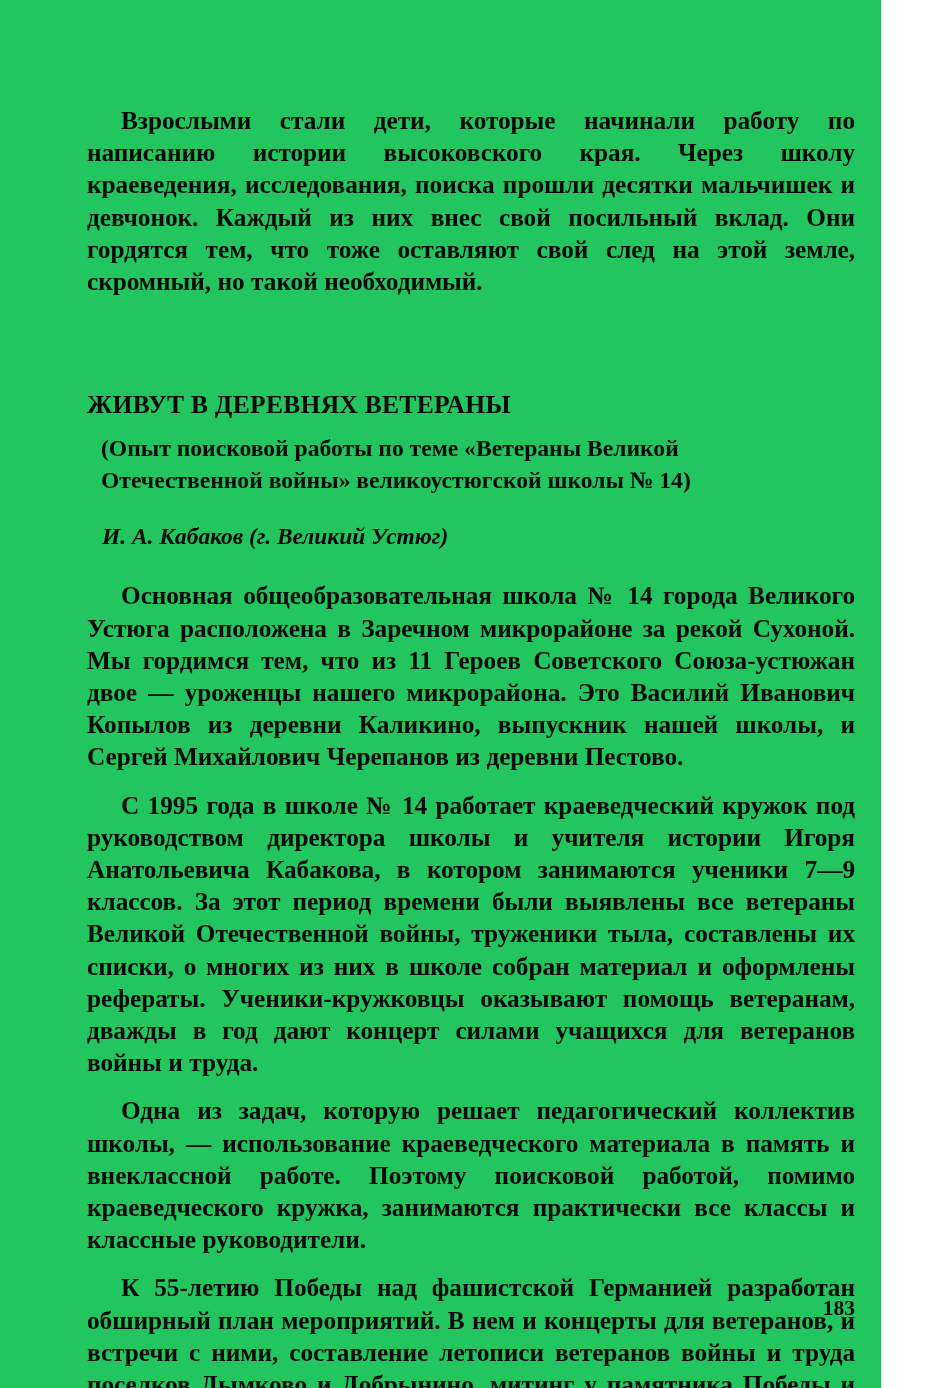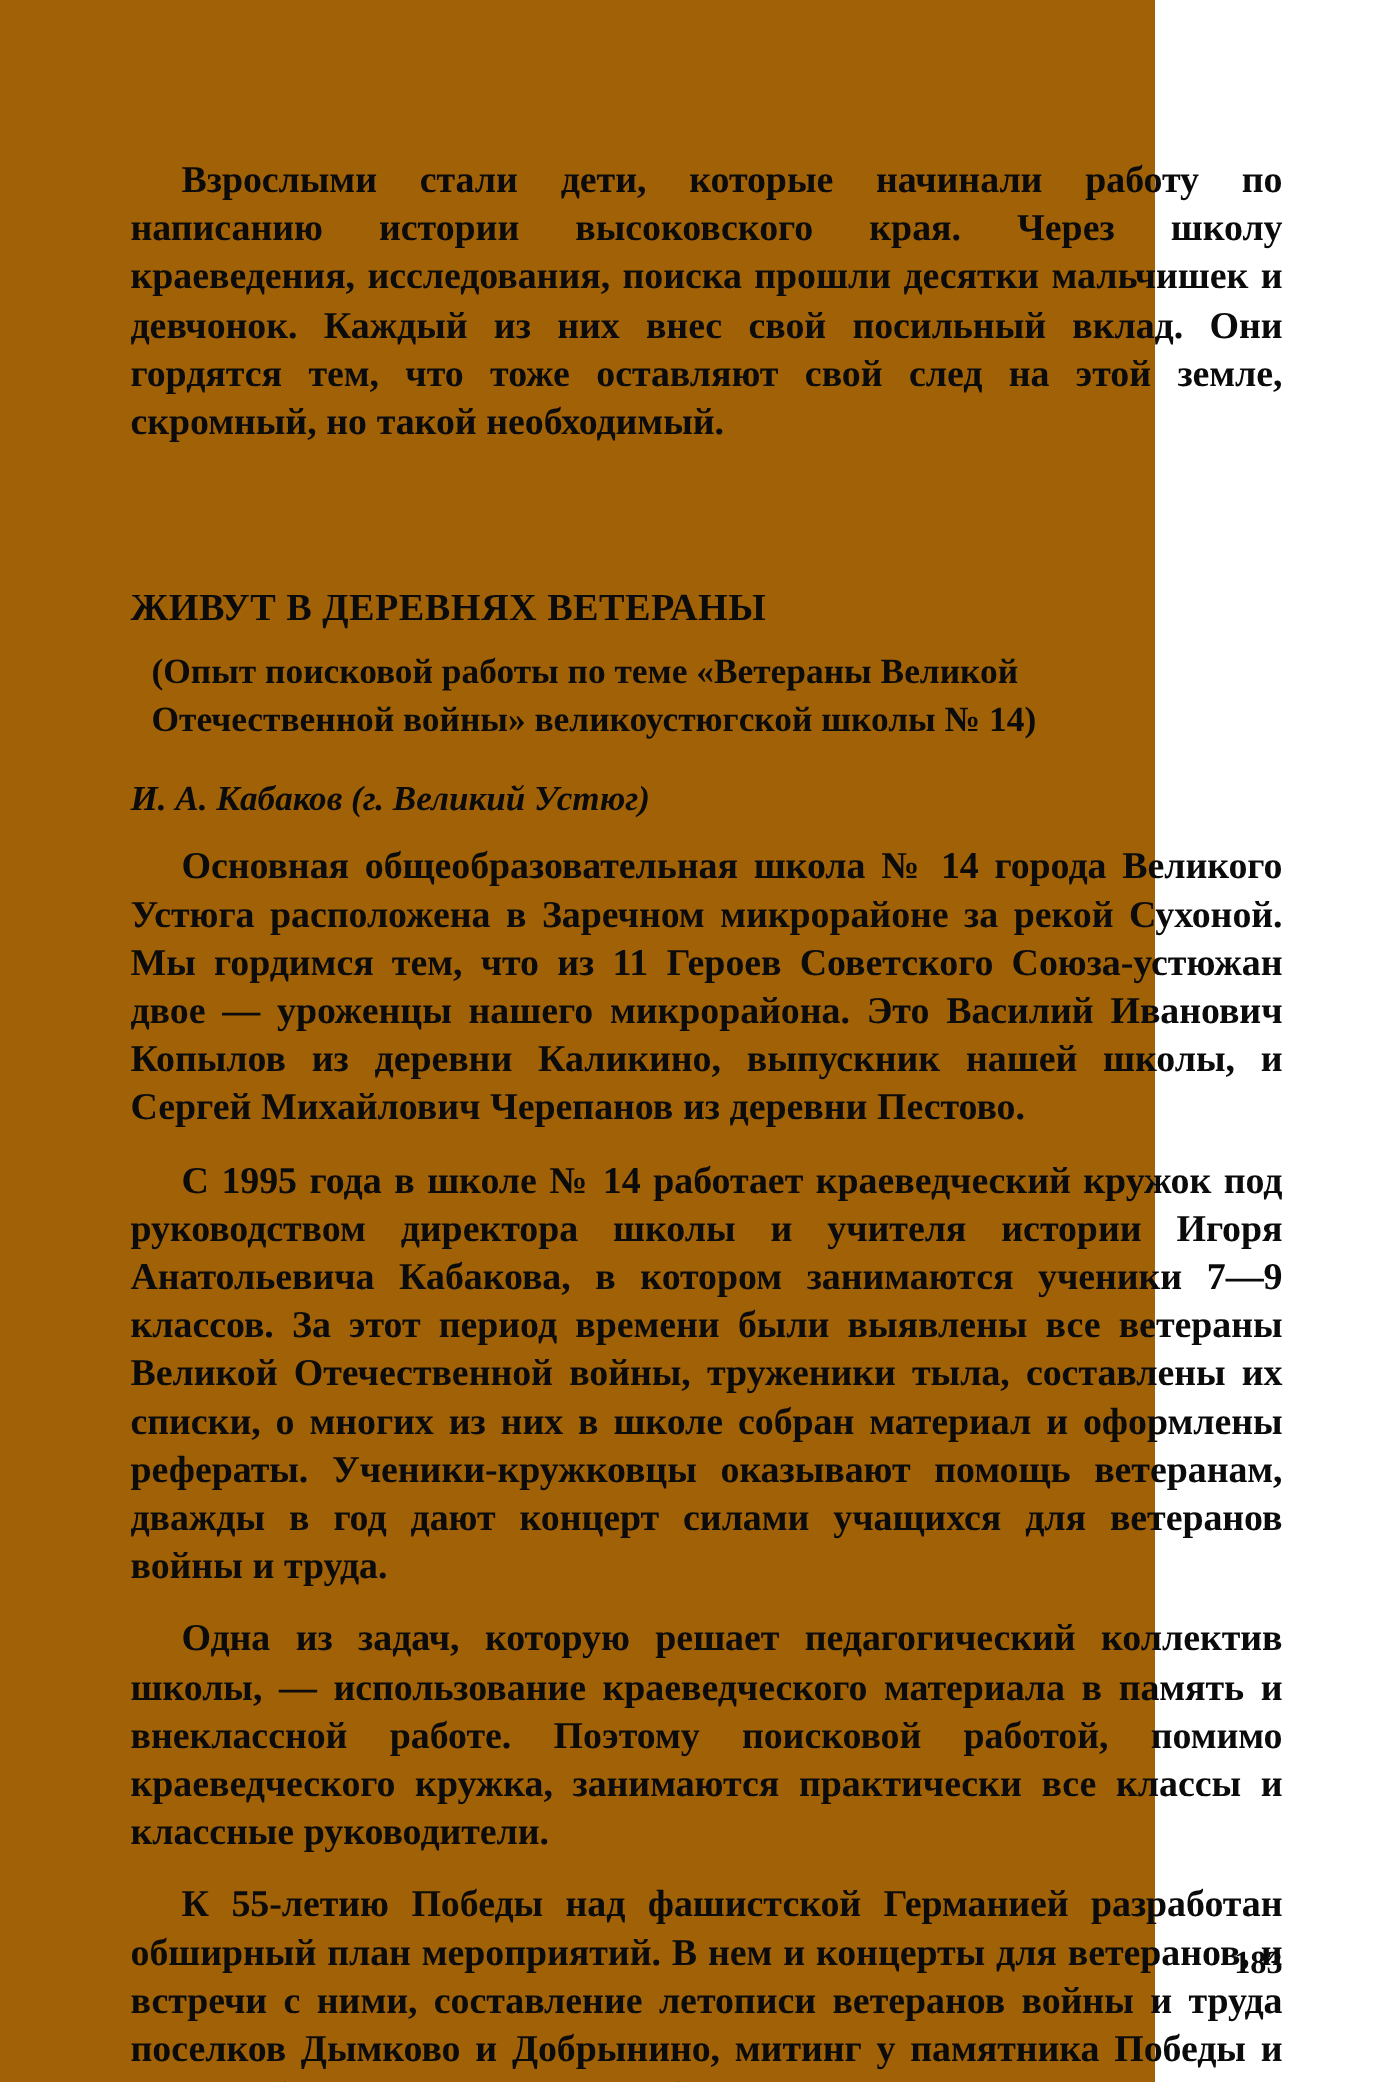--- a/index.html
+++ b/index.html
@@ -15,23 +15,23 @@
     overflow: hidden;
     font-family: "Liberation Serif", "DejaVu Serif", serif;
     color: #0b0b0b;
     -webkit-font-smoothing: none;
   }
 
   .page {
     position: absolute;
     left: 0;
     top: 0;
-    width: 770px;
+    width: 881px;
     height: 1388px;
-    background: #a16207;
+    background: #22c55e;
   }
 
   .content {
     position: absolute;
     left: 87px;
     top: 104px;
     width: 768px;
   }
 
   
@@ -67,21 +67,21 @@
     line-height: 31.6px;
     font-weight: 700;
     margin: 12px;
     padding: 0 2px;
   }
   .head-author {
     font-size: 23.4px;
     line-height: 32px;
     font-weight: 700;
     font-style: italic;
-    margin: 0;
+    margin: 15px;
     padding-top: 9px;
   }
   .gap-after-head { height: 12px; }
 
   
   .folio {
     position: absolute;
     left: 0;
     top: 1296px;
     width: 855px;

